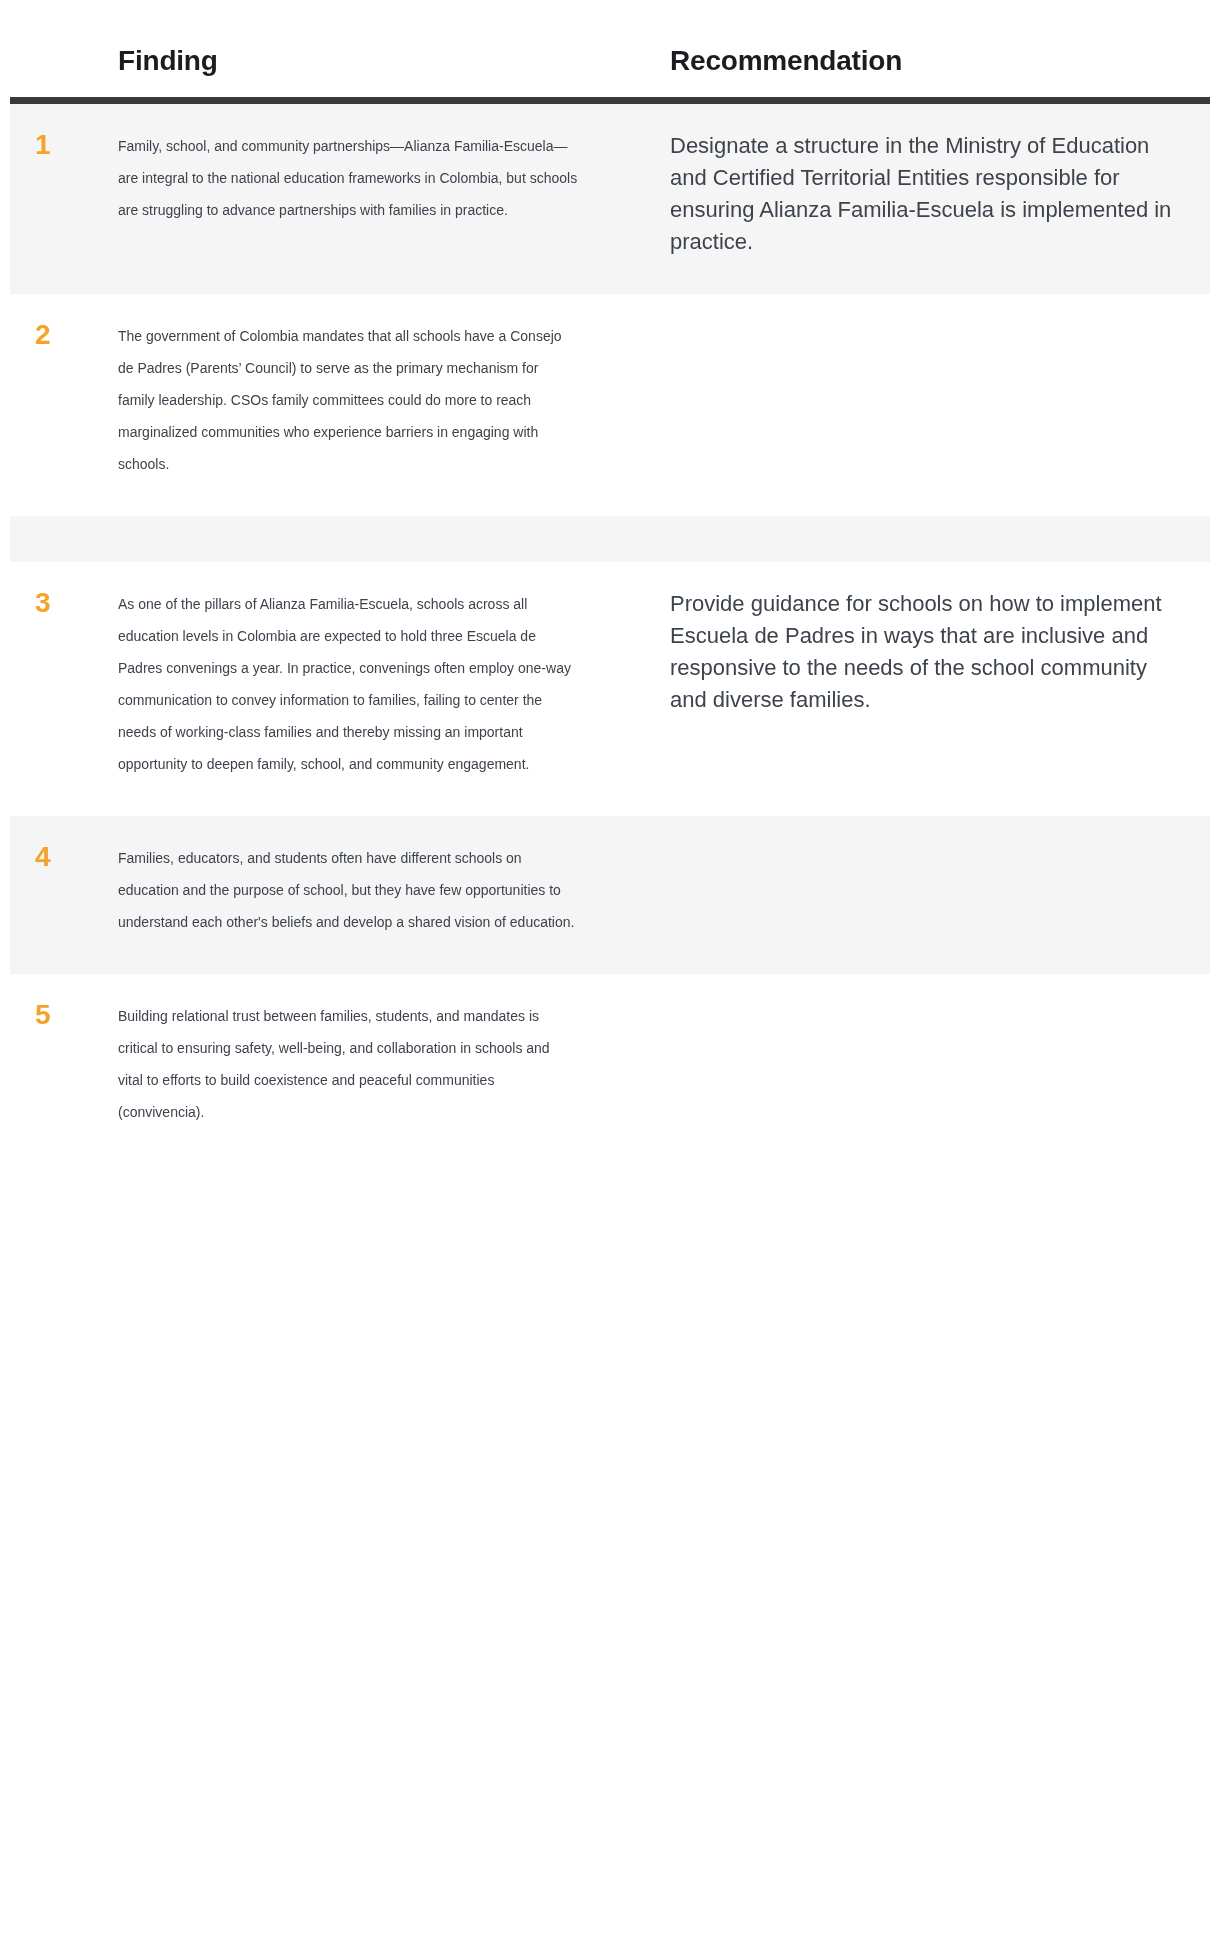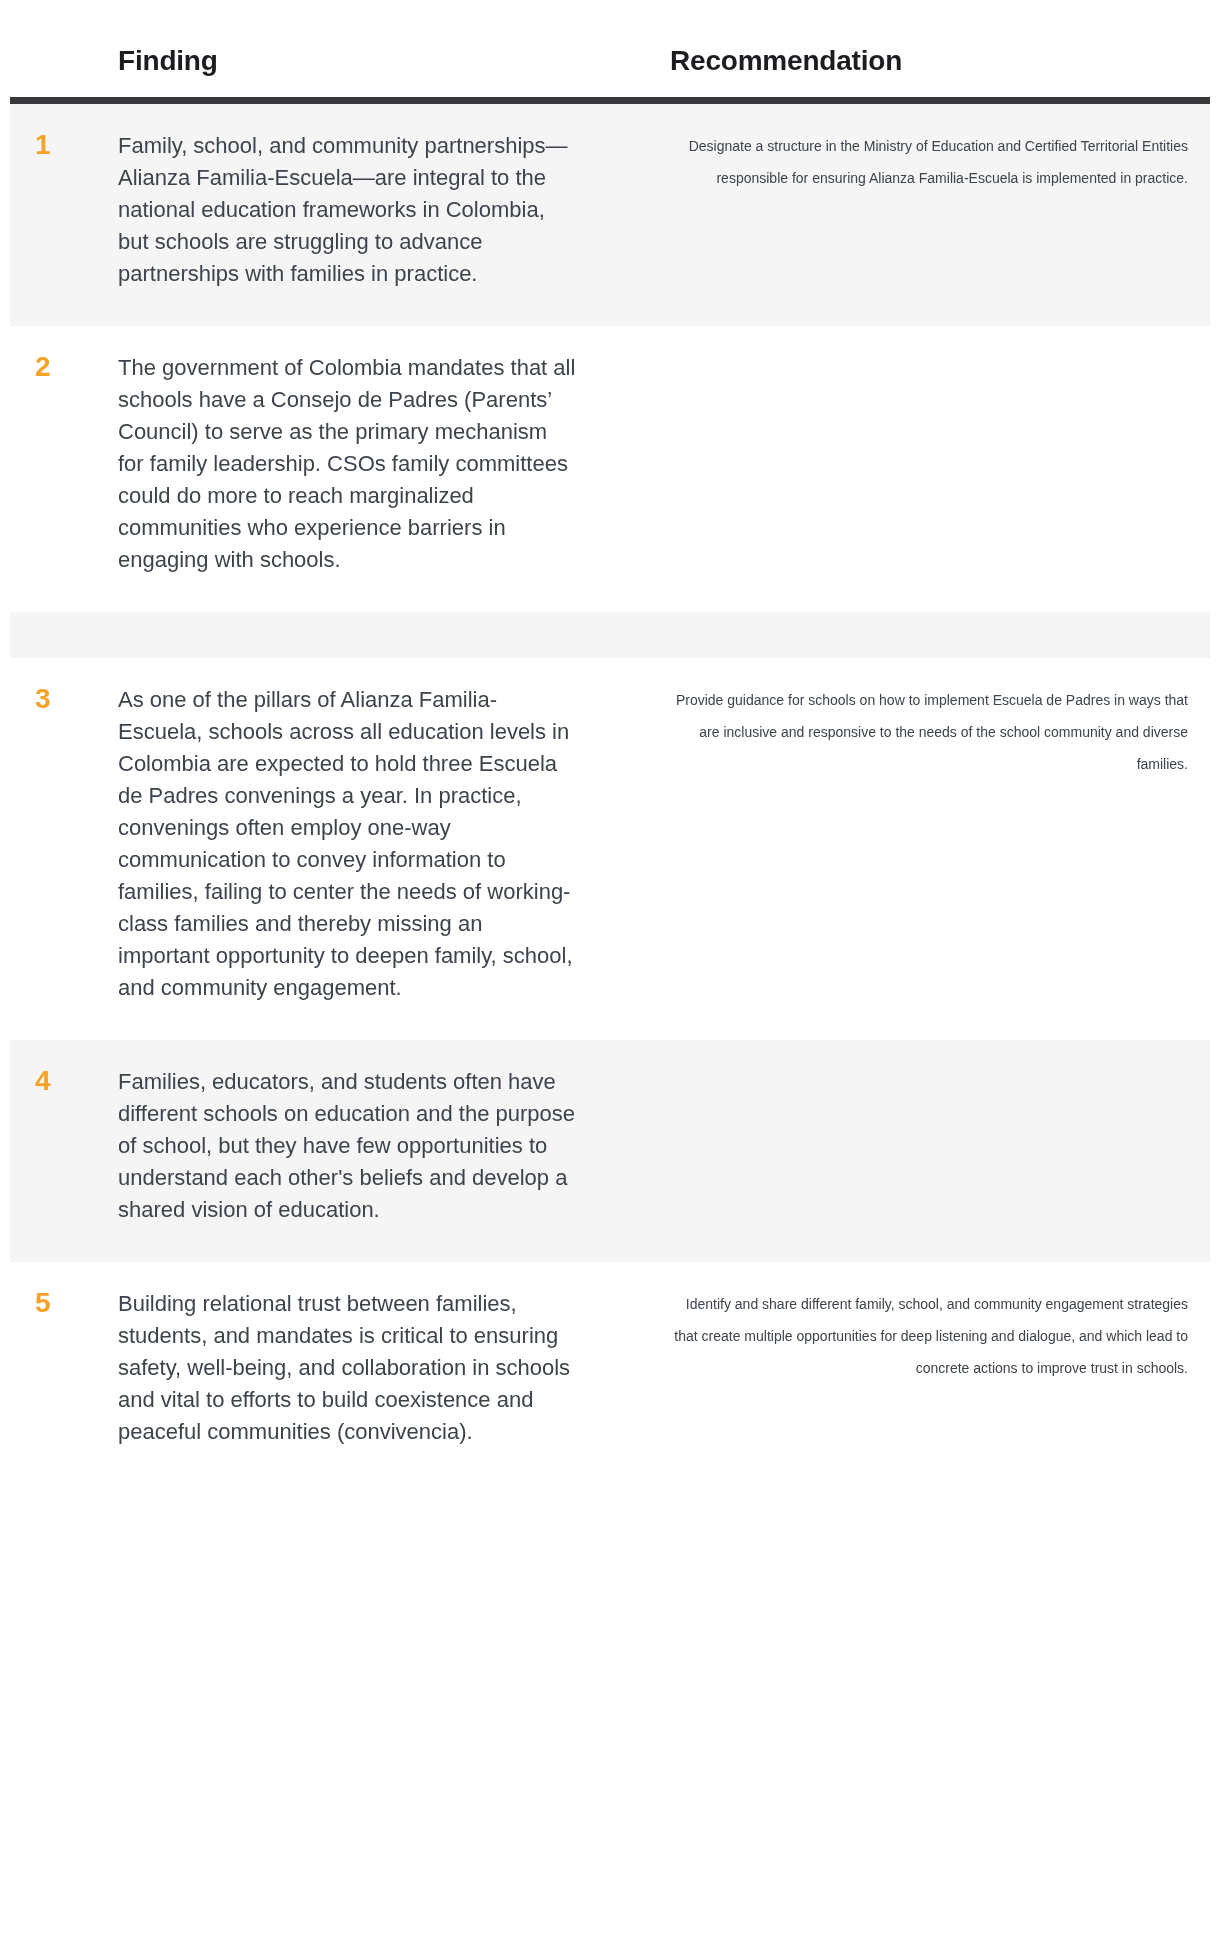--- a/index.html
+++ b/index.html
@@ -56,28 +56,27 @@
   .stripe { background: #f5f5f6; }
   .row-num {
     padding: 24px 0 0 25px;
     font-size: 28px;
     line-height: 34px;
     font-weight: 600;
     color: #f5a228;
   }
   .cell-finding {
     padding: 26px 92px 36px 0;
-    font-size: 22px;
+    font-size: 14px;
     line-height: 32px;
   }
   .cell-rec {
     padding: 26px 22px 36px 0;
-    font-size: 14px;
+    font-size: 22px;
     line-height: 32px;
-    text-align: right;
   }
 </style>
 </head>
 <body>
 
 <div class="table-wrap">
 
   <div class="table-header">
     <div></div>
     <div class="col-head">Finding</div>
@@ -109,16 +108,15 @@
   </div>
 
   <div class="data-row stripe">
     <div class="row-num">4</div>
     <div class="cell-finding">Families, educators, and students often have different schools on education and the purpose of school, but they have few opportunities to understand each other's beliefs and develop a shared vision of education.</div>
   </div>
 
   <div class="data-row">
     <div class="row-num">5</div>
     <div class="cell-finding">Building relational trust between families, students, and mandates is critical to ensuring safety, well-being, and collaboration in schools and vital to efforts to build coexistence and peaceful communities (convivencia).</div>
-    <div class="cell-rec">Identify and share different family, school, and community engagement strategies that create multiple opportunities for deep listening and dialogue, and which lead to concrete actions to improve trust in schools.</div>
   </div>
 
 </div>
 
 </body></html>

